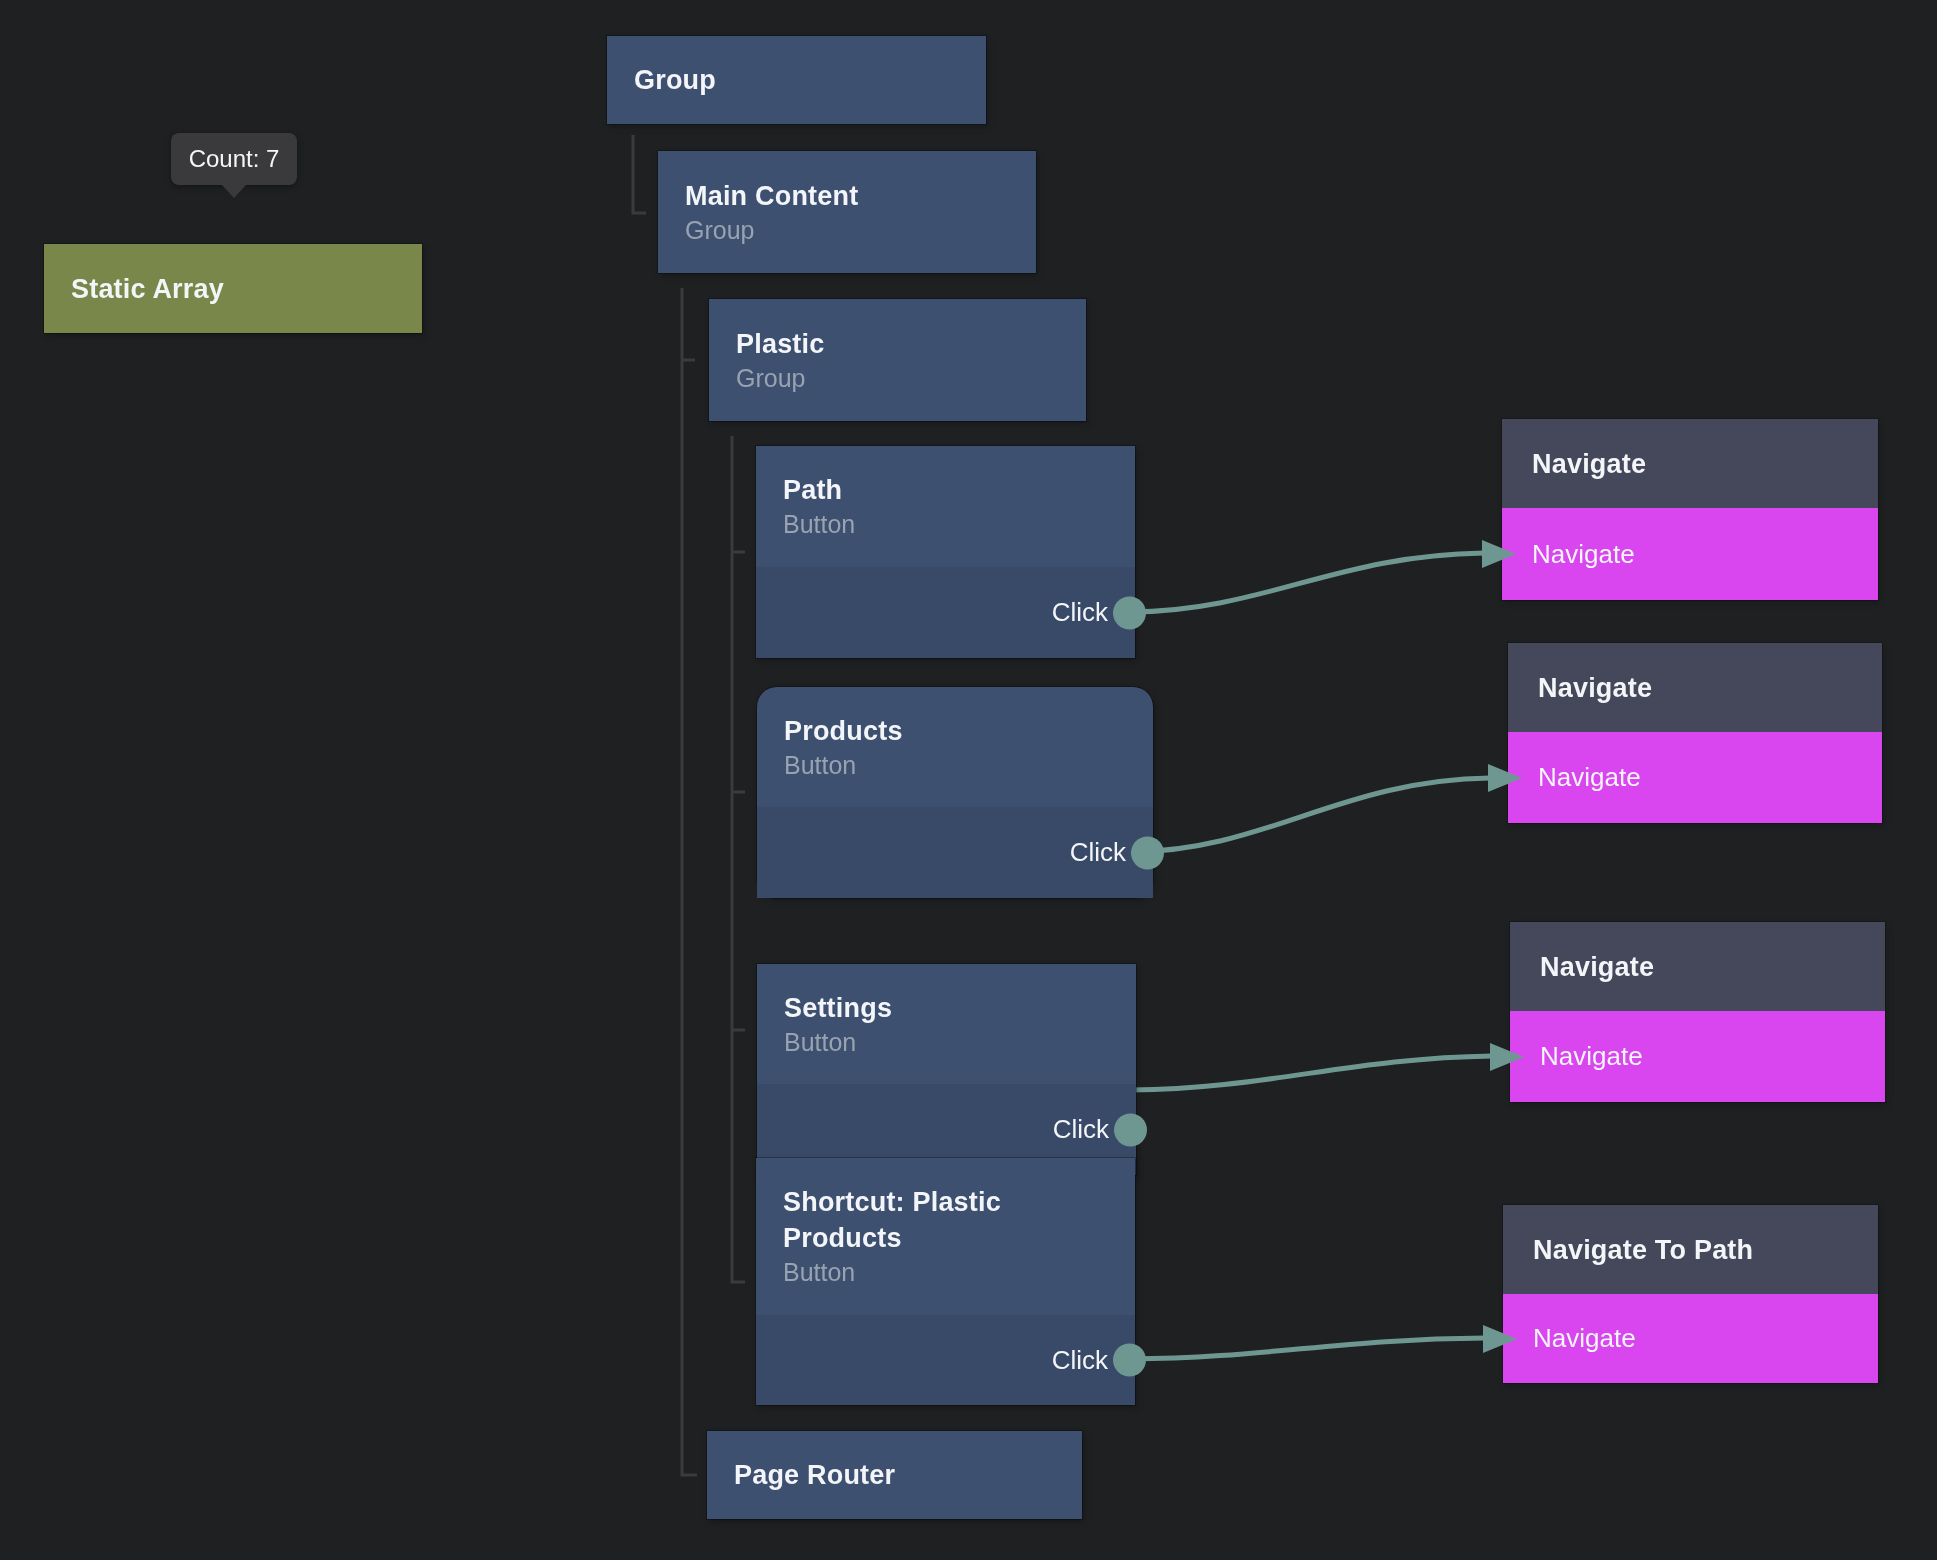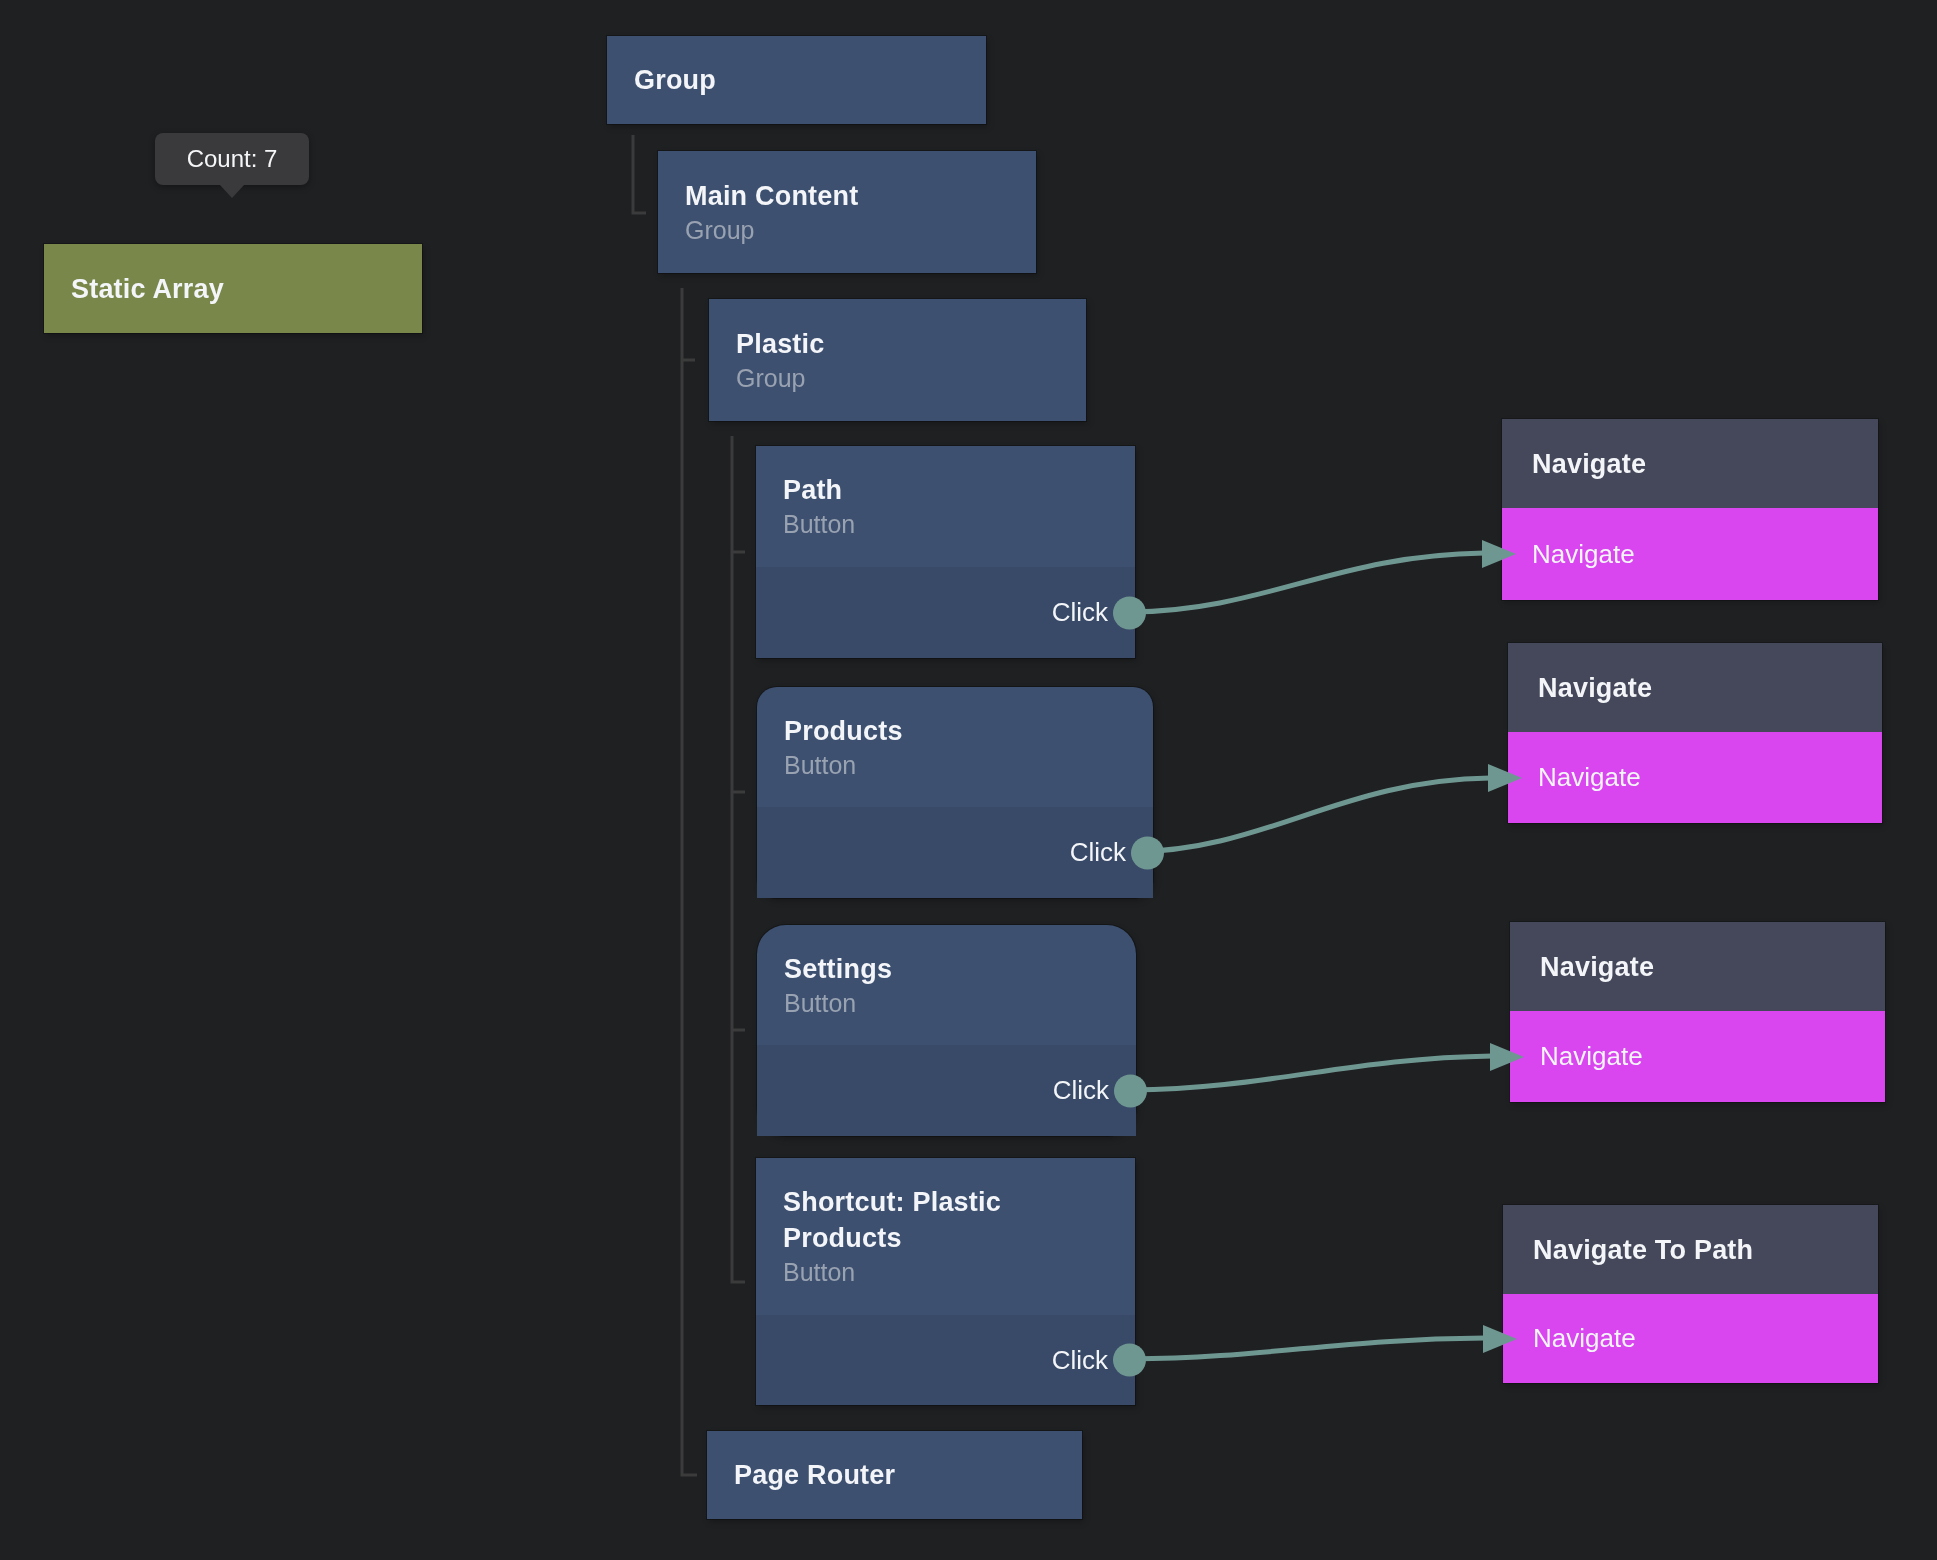--- a/index.html
+++ b/index.html
@@ -77,21 +77,21 @@
     </g>
 
     <g stroke="#6f9792" stroke-width="5" fill="none">
       <path d="M1130 612 C1265 611 1335 555 1484 553"></path>
       <path d="M1131 852 C1266 851 1340 780 1490 778"></path>
       <path d="M1131 1090 C1266 1089 1350 1058 1492 1056"></path>
       <path d="M1130 1359 C1265 1358 1340 1339 1485 1338"></path>
     </g>
   </svg>
 
-  <div class="tooltip" style="left:155px;top:133px;width:154px;height:52px;">
+  <div class="tooltip" style="left:171px;top:133px;width:126px;height:52px;">
     <span>Count: 7</span>
   </div>
 
   <div class="node green" style="left:44px;top:202px;width:378px;height:89px;margin-top:42px;">
     <div class="main">
       <div class="title">Static Array</div>
     </div>
   </div>
 
   <div class="node blue" style="left:607px;top:36px;width:379px;height:88px;">
@@ -129,21 +129,21 @@
     <div class="main">
       <div class="title">Products</div>
       <div class="subtitle">Button</div>
     </div>
     <div class="ports" style="height:91px;">
       <span class="port-label">Click</span>
       <span class="port-dot"></span>
     </div>
   </div>
 
-  <div class="node blue" style="left:757px;top:925px;width:379px;height:211px;border-radius:29px;">
+  <div class="node blue" style="left:757px;top:964px;width:379px;height:211px;">
     <div class="main">
       <div class="title">Settings</div>
       <div class="subtitle">Button</div>
     </div>
     <div class="ports" style="height:91px;">
       <span class="port-label">Click</span>
       <span class="port-dot"></span>
     </div>
   </div>
 

